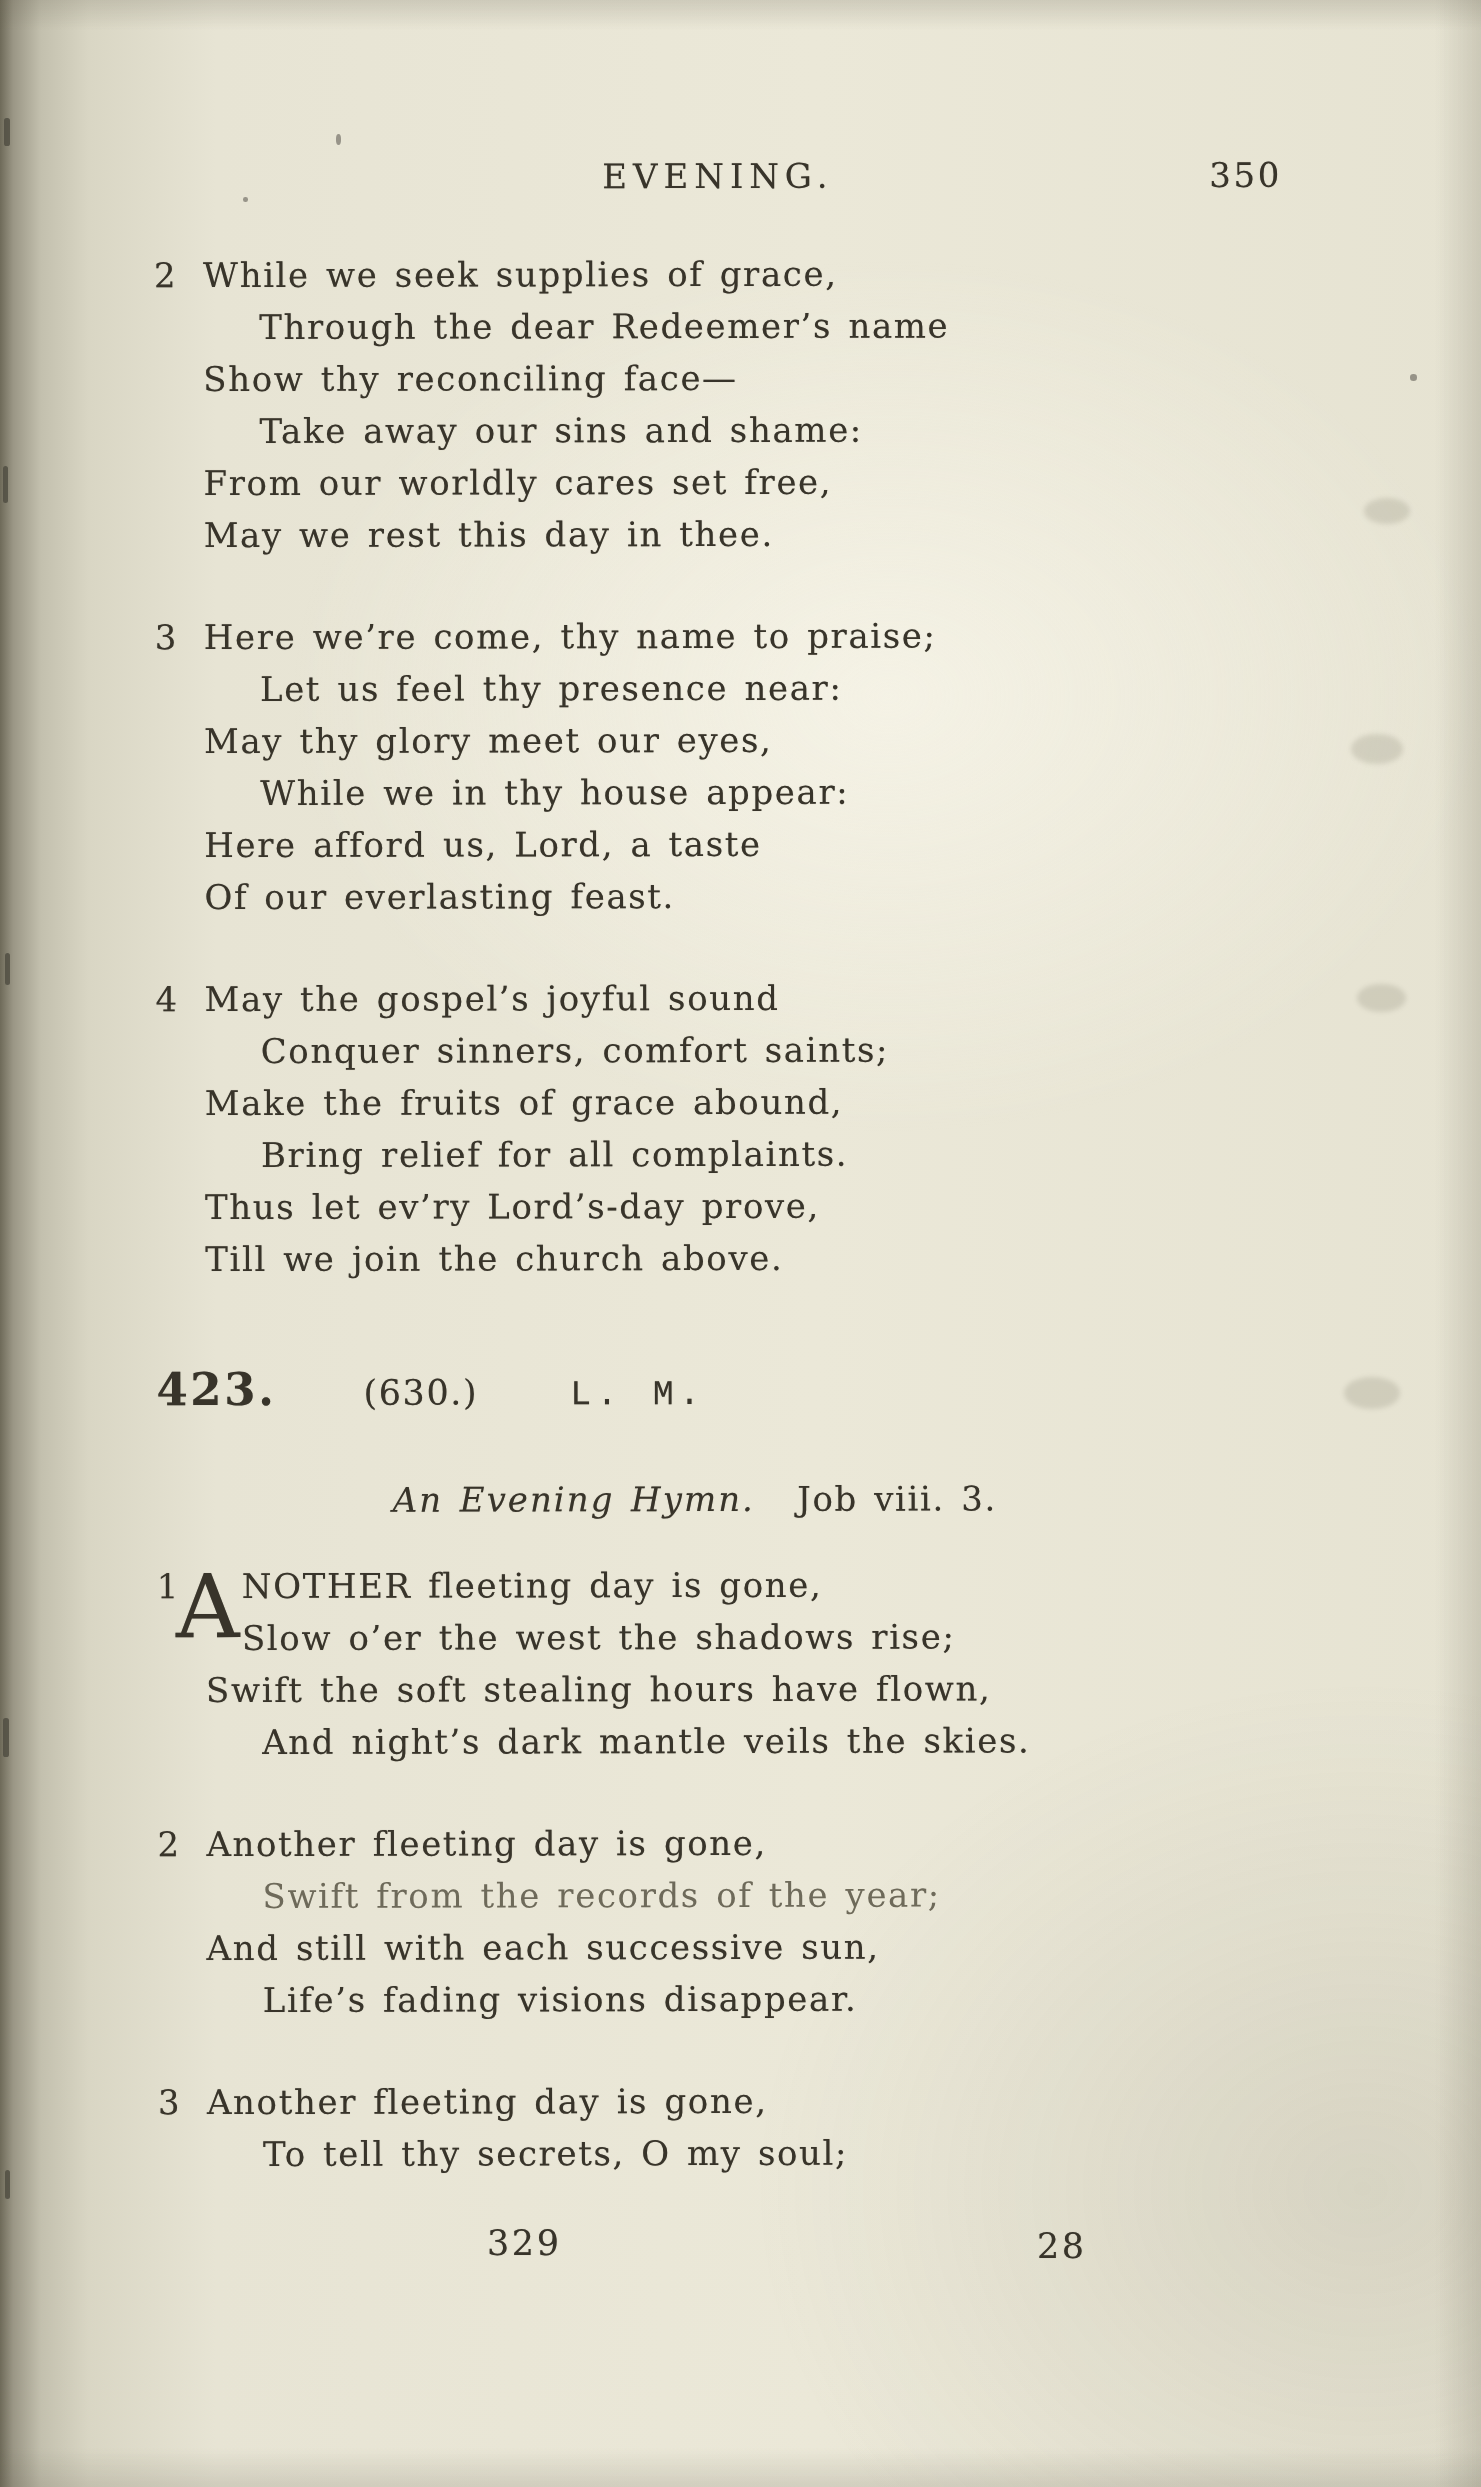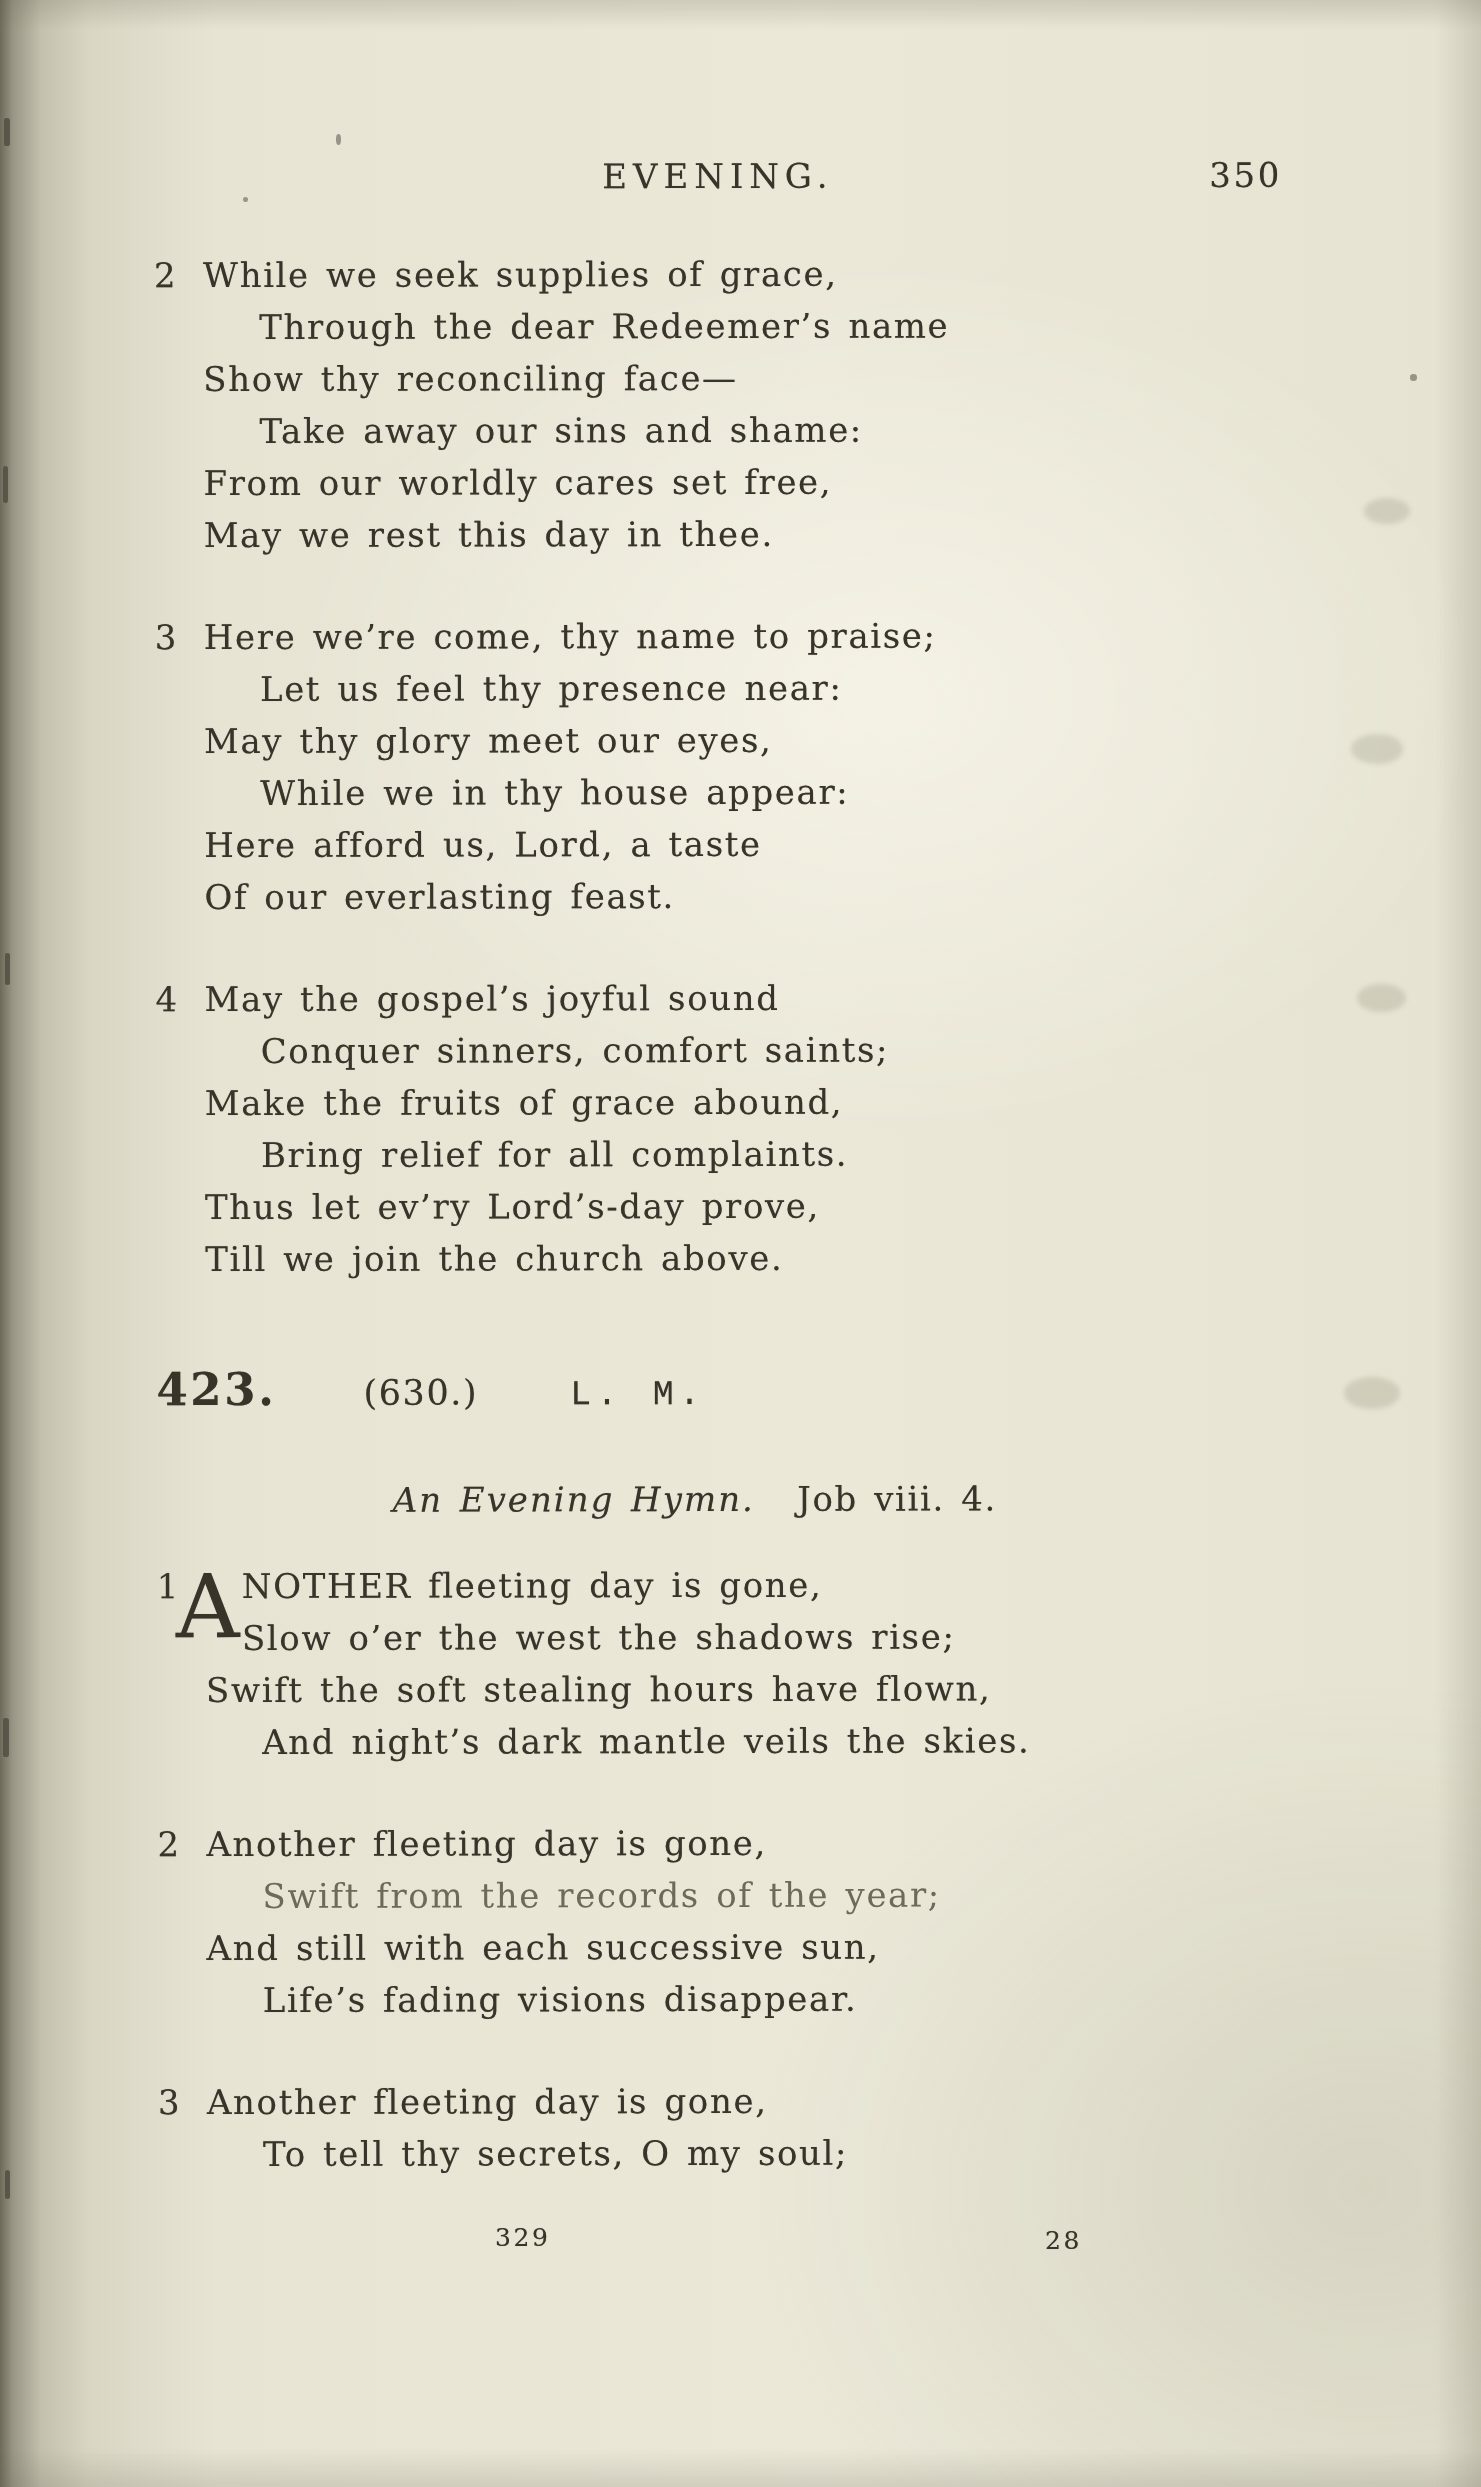--- a/index.html
+++ b/index.html
@@ -107,26 +107,25 @@
     height: 102px;
     margin-left: -30px;
     font-size: 88px;
     line-height: 93px;
     font-weight: 500;
   }
 
   
   .footer-num {
     position: absolute;
-    font-size: 25px;
+    font-size: 35px;
     letter-spacing: 2.6px;
     color: #38342a;
     text-shadow: 0 0 0.7px rgba(56,52,42,0.45);
     font-family: "DejaVu Serif", serif;
-    margin-left: 8px;
   }
   .footer-left  { left: 487px;  top: 2223px; }
   .footer-right { left: 1037px; top: 2226px; }
 
   
   .edge-mark {
     position: absolute;
     width: 5.9px;
     background: #4e4b40;
     border-radius: 2.6px;
@@ -206,21 +205,21 @@
   </div>
 
   <div class="hymn-heading">
     <span class="hymn-number">423.</span>
     <span class="hymn-tune">(630.)</span>
     <span class="hymn-meter">L. M.</span>
   </div>
 
   <div class="hymn-subtitle">
     <span class="hymn-title">An Evening Hymn.</span>
-    <span class="hymn-scripture">Job viii. 4.</span>
+    <span class="hymn-scripture">Job viii. 3.</span>
   </div>
 
   <div class="verse">
     <span class="vnum">1</span>
     <div class="lines">
       <span class="dropcap">A</span>
       <div class="line">NOTHER fleeting day is gone,</div>
       <div class="line">Slow o’er the west the shadows rise;</div>
       <div class="line">Swift the soft stealing hours have flown,</div>
       <div class="line indent">And night’s dark mantle veils the skies.</div>

